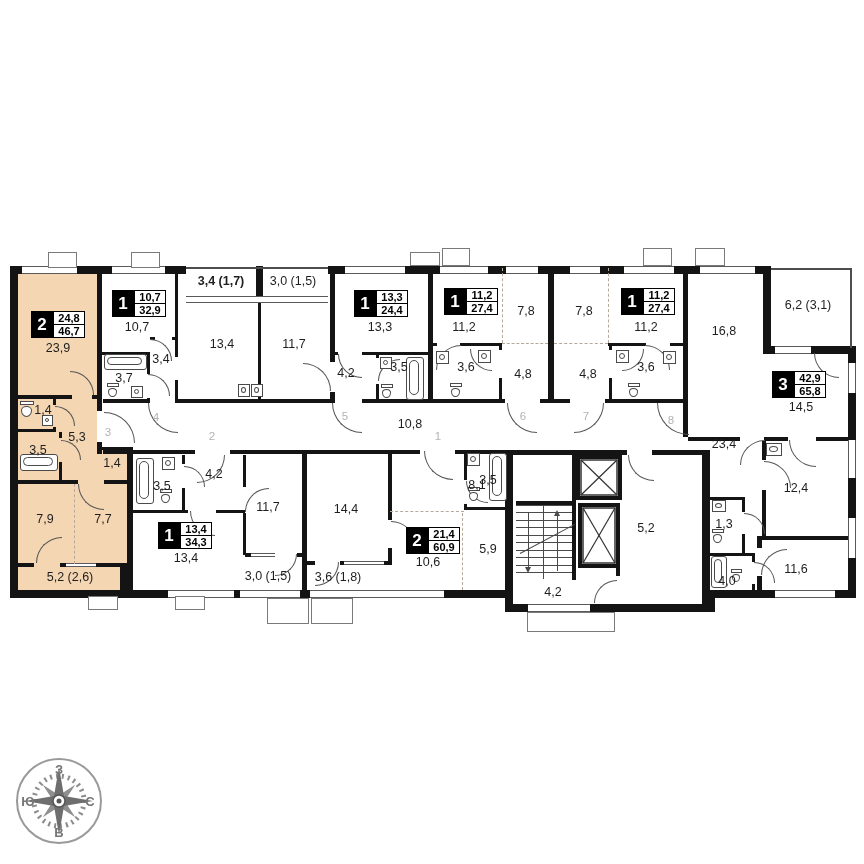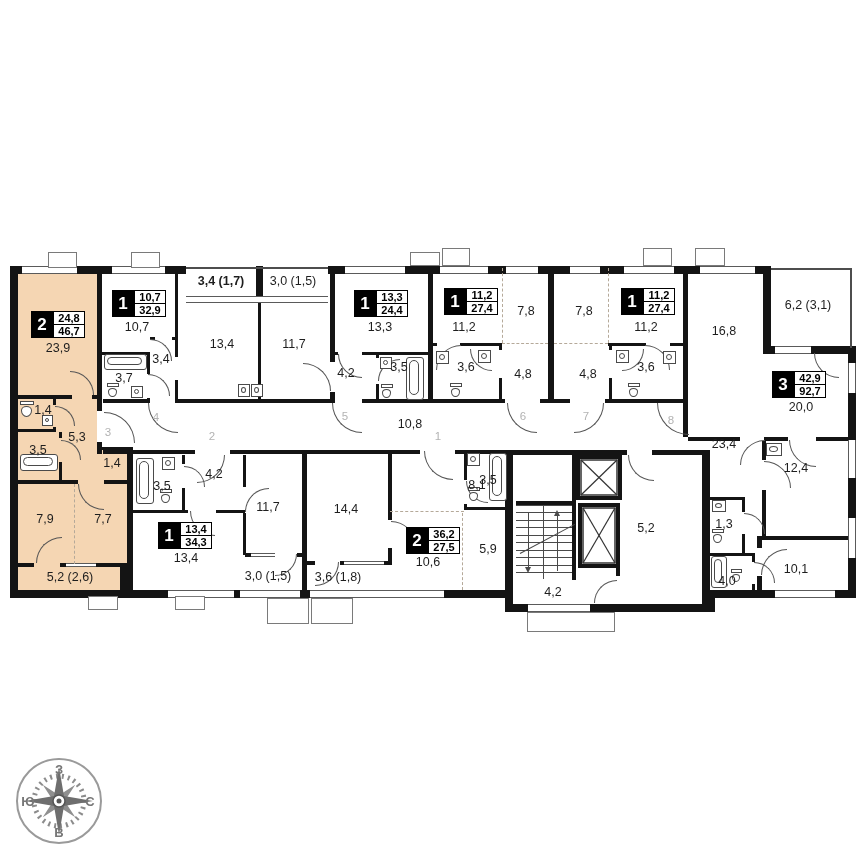--- a/index.html
+++ b/index.html
@@ -346,21 +346,21 @@
       <div class="lbl" style="left: 724px; top: 331px;">16,8</div>
       <div class="lbl" style="left: 808px; top: 305px;">6,2 (3,1)</div>
       <div class="lbl" style="left: 161px; top: 359px;">3,4</div>
       <div class="lbl" style="left: 124px; top: 378px;">3,7</div>
       <div class="lbl" style="left: 346px; top: 373px;">4,2</div>
       <div class="lbl" style="left: 399px; top: 367px;">3,5</div>
       <div class="lbl" style="left: 466px; top: 367px;">3,6</div>
       <div class="lbl" style="left: 523px; top: 374px;">4,8</div>
       <div class="lbl" style="left: 588px; top: 374px;">4,8</div>
       <div class="lbl" style="left: 646px; top: 367px;">3,6</div>
-      <div class="lbl" style="left: 801px; top: 407px;">20,0</div>
+      <div class="lbl" style="left: 801px; top: 407px;">14,5</div>
       <div class="lbl" style="left: 410px; top: 424px;">10,8</div>
       <div class="lbl" style="left: 724px; top: 444px;">23,4</div>
       <div class="lbl" style="left: 43px; top: 410px;">1,4</div>
       <div class="lbl" style="left: 77px; top: 437px;">5,3</div>
       <div class="lbl" style="left: 38px; top: 450px;">3,5</div>
       <div class="lbl" style="left: 112px; top: 463px;">1,4</div>
       <div class="lbl" style="left: 45px; top: 519px;">7,9</div>
       <div class="lbl" style="left: 103px; top: 519px;">7,7</div>
       <div class="lbl" style="left: 70px; top: 577px;">5,2 (2,6)</div>
       <div class="lbl" style="left: 162px; top: 486px;">3,5</div>
@@ -371,22 +371,22 @@
       <div class="lbl" style="left: 346px; top: 509px;">14,4</div>
       <div class="lbl" style="left: 429px; top: 485px; margin-left: 48px;">8,1</div>
       <div class="lbl" style="left: 488px; top: 480px;">3,5</div>
       <div class="lbl" style="left: 428px; top: 562px;">10,6</div>
       <div class="lbl" style="left: 488px; top: 549px;">5,9</div>
       <div class="lbl" style="left: 338px; top: 577px;">3,6 (1,8)</div>
       <div class="lbl" style="left: 646px; top: 528px;">5,2</div>
       <div class="lbl" style="left: 553px; top: 592px;">4,2</div>
       <div class="lbl" style="left: 724px; top: 524px;">1,3</div>
       <div class="lbl" style="left: 727px; top: 581px;">4,0</div>
-      <div class="lbl" style="left: 796px; top: 468px;">12,4</div>
-      <div class="lbl" style="left: 796px; top: 569px;">10,1</div>
+      <div class="lbl" style="left: 796px; top: 488px;">12,4</div>
+      <div class="lbl" style="left: 796px; top: 569px;">11,6</div>
       <div class="dnum" style="left: 108px; top: 432px;">3</div>
       <div class="dnum" style="left: 156px; top: 417px;">4</div>
       <div class="dnum" style="left: 212px; top: 436px;">2</div>
       <div class="dnum" style="left: 345px; top: 416px;">5</div>
       <div class="dnum" style="left: 438px; top: 436px;">1</div>
       <div class="dnum" style="left: 523px; top: 416px;">6</div>
       <div class="dnum" style="left: 586px; top: 416px;">7</div>
       <div class="dnum" style="left: 671px; top: 420px;">8</div>
       <div class="badge" style="left: 31px; top: 311px;">
         <div class="sq">2</div>
@@ -420,35 +420,35 @@
         <div class="sq">1</div>
         <div class="bx">
           <div class="r top">11,2</div>
           <div class="r">27,4</div>
         </div>
       </div>
       <div class="badge" style="left: 772px; top: 371px;">
         <div class="sq">3</div>
         <div class="bx">
           <div class="r top">42,9</div>
-          <div class="r">92,7</div>
+          <div class="r">65,8</div>
         </div>
       </div>
       <div class="badge" style="left: 158px; top: 522px;">
         <div class="sq">1</div>
         <div class="bx">
           <div class="r top">13,4</div>
           <div class="r">34,3</div>
         </div>
       </div>
       <div class="badge" style="left: 406px; top: 527px;">
         <div class="sq">2</div>
         <div class="bx">
-          <div class="r top">36,2</div>
-          <div class="r">27,5</div>
+          <div class="r top">21,4</div>
+          <div class="r">60,9</div>
         </div>
       </div>
     </div>
 
   <div id="stairs">
     <div class="mid"></div>
     <div class="diag"></div>
     <div class="arrow-line" style="left:12px;top:8px;height:58px;"></div>
     <div class="tri-down" style="left:9px;top:62px;"></div>
     <div class="arrow-line" style="left:41px;top:8px;height:58px;"></div>

